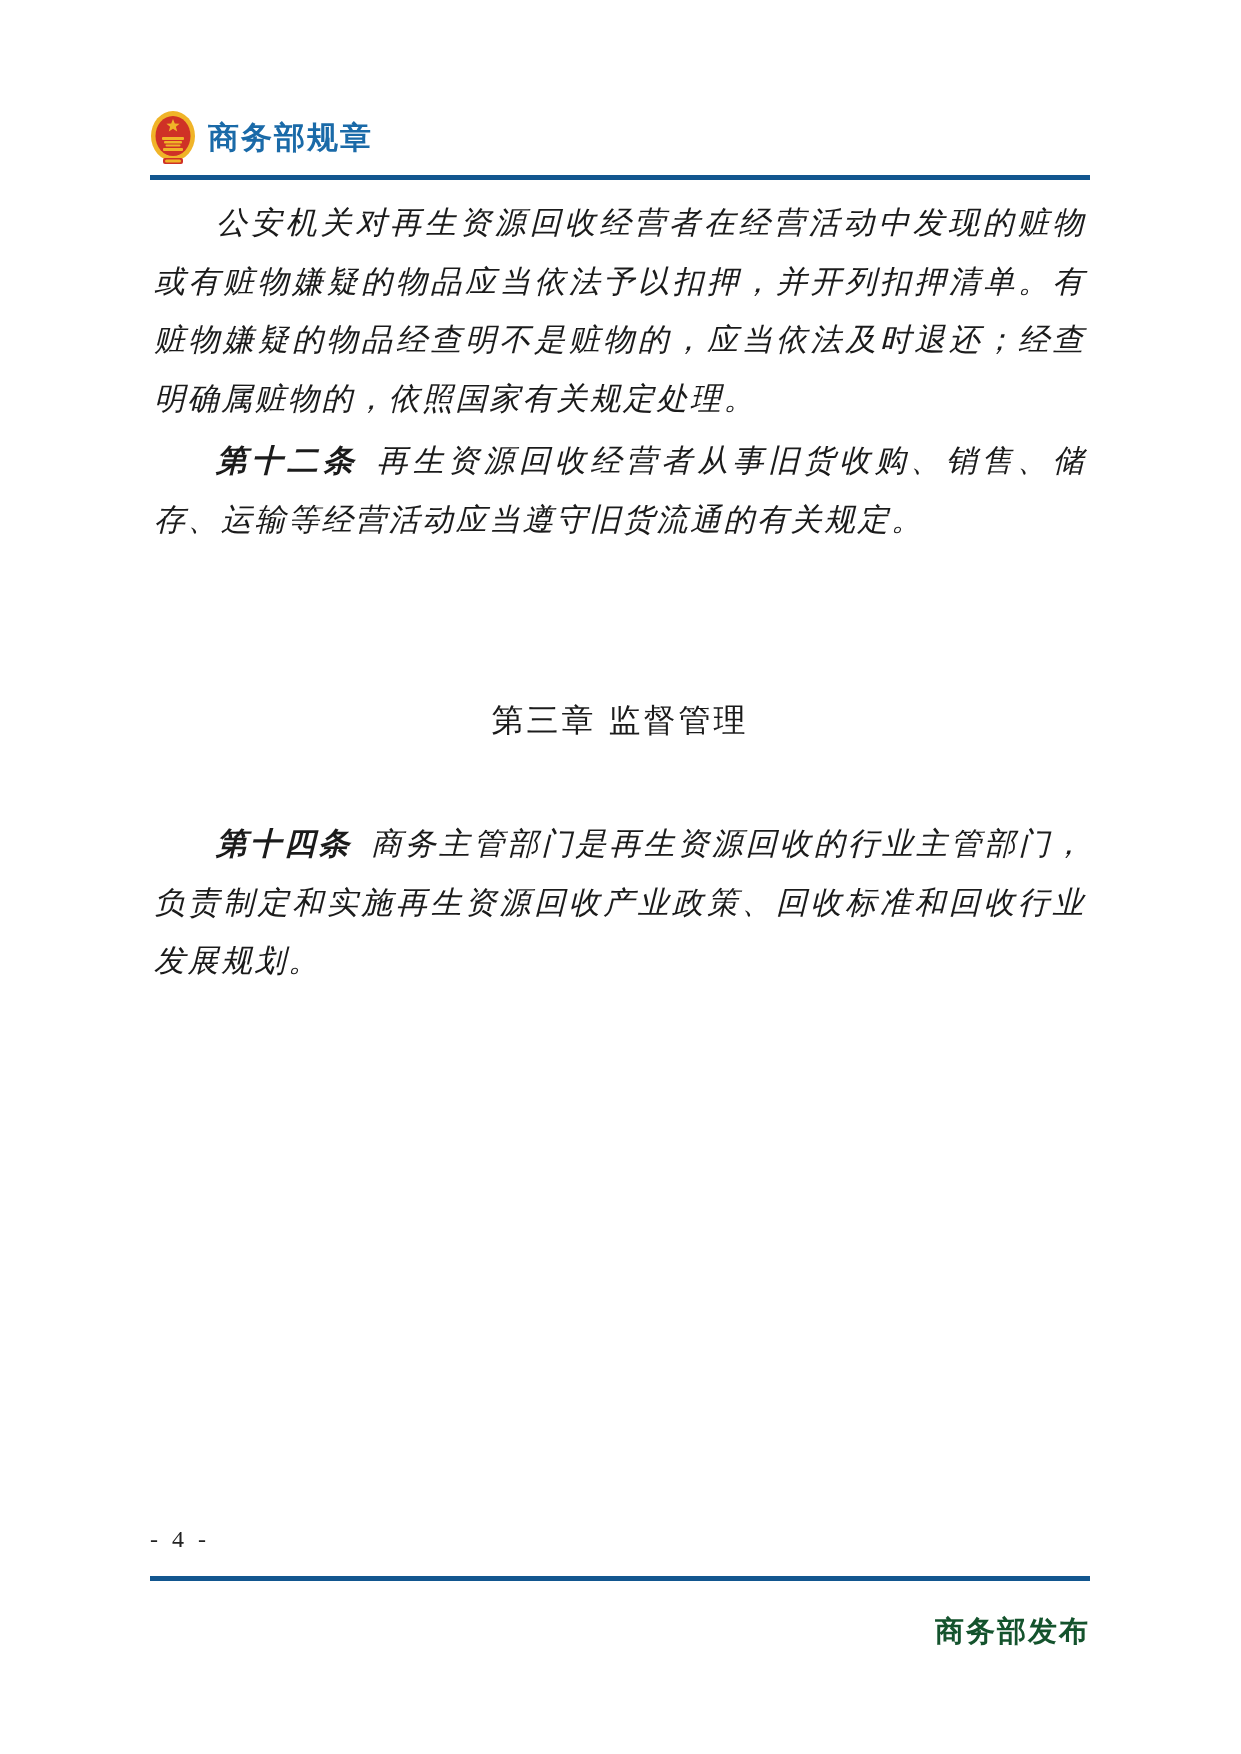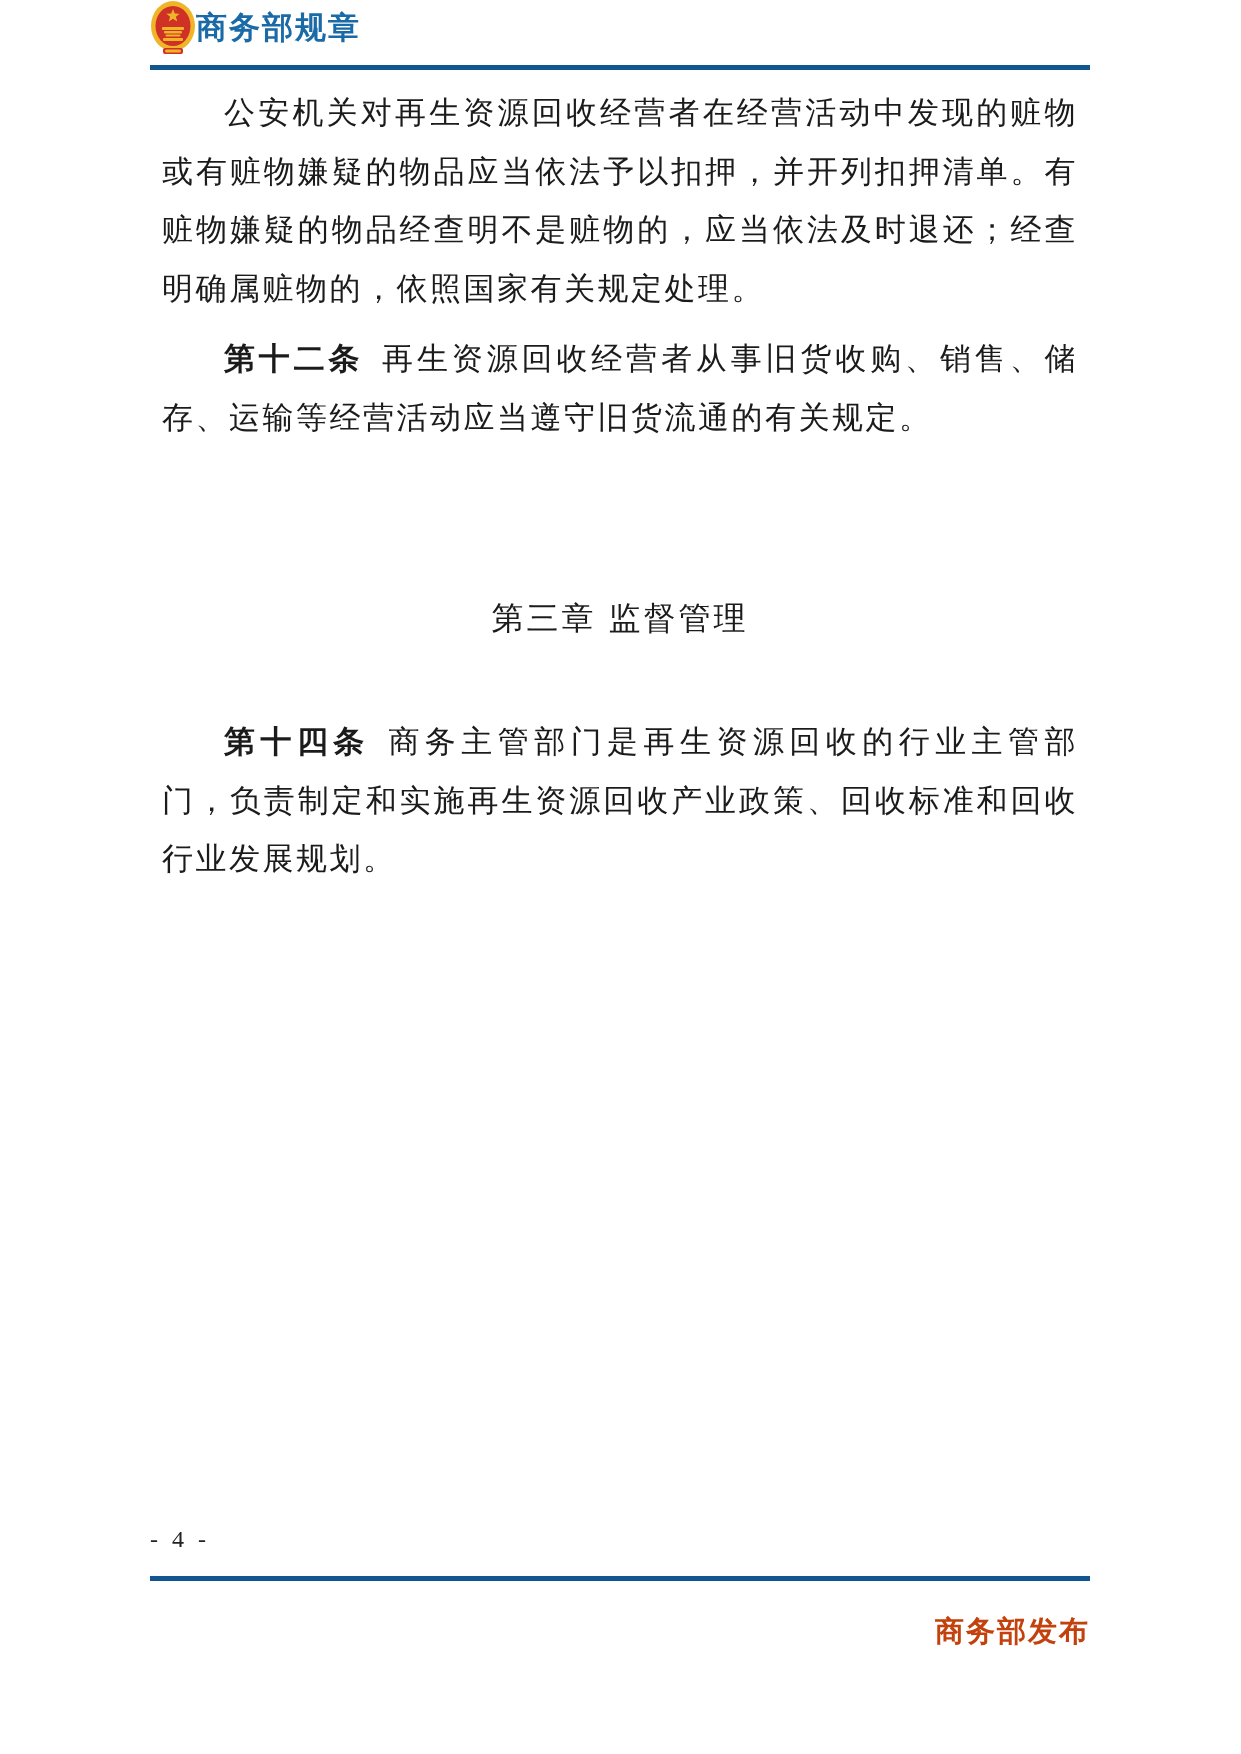--- a/index.html
+++ b/index.html
@@ -8,40 +8,40 @@
     width:1241px; height:1754px;
     background:#ffffff;
     font-family:"Liberation Serif","DejaVu Serif",serif;
     color:#1b1b1b;
     overflow:hidden;
     margin:0 auto;
   }
   .content { padding:0 151px 0 150px; }
 
   
-  .brand { display:flex; align-items:center; gap:0; }
+  .brand { display:flex; align-items:center; gap:12px; padding-top:110px; }
   .emblem { display:inline-block; width:46px; height:56px; }
   .emblem svg { display:block; }
   .header-title {
     font-family:"Liberation Sans","DejaVu Sans",sans-serif;
     font-weight:bold; font-size:31px; color:#1a6aa8; letter-spacing:2px;
   }
   .rule { height:5px; background:#12568f; }
   .rule-top { margin-top:9px; }
 
   
   main {
     margin-top:14px;
     font-size:31px;
     line-height:58.5px;
     letter-spacing:2.5px;
     text-align:justify;
     text-justify:inter-character;
   }
-  p.para { margin:12px; text-indent:2em; word-break:break-all; }
+  p.para { margin:4px; text-indent:2em; word-break:break-all;font-style:italic; }
   .art-head {
     font-family:"Liberation Sans","DejaVu Sans",sans-serif;
     font-weight:bold;
     margin-right:0.6em;
   }
   h2.chapter {
     margin:150px 0 0 0;
     text-align:center;
     text-indent:0;
     font-family:"Liberation Sans","DejaVu Sans",sans-serif;
@@ -53,21 +53,21 @@
 
   
   .page-number {
     position:absolute; left:150px; top:1526px;
     font-size:24px; letter-spacing:4px; color:#222;
   }
   .rule-bottom { position:absolute; left:150px; right:151px; top:1576px; }
   .publisher {
     position:absolute; right:151px; top:1612px;
     font-family:"Liberation Sans","DejaVu Sans",sans-serif;
-    font-weight:bold; font-size:29px; color:#c2410c; letter-spacing:2px;
+    font-weight:bold; font-size:29px; color:#14532d; letter-spacing:2px;
   }
 </style>
 </head>
 <body>
 
 <div class="page">
   <div class="content">
 
     <header>
       <div class="brand">

